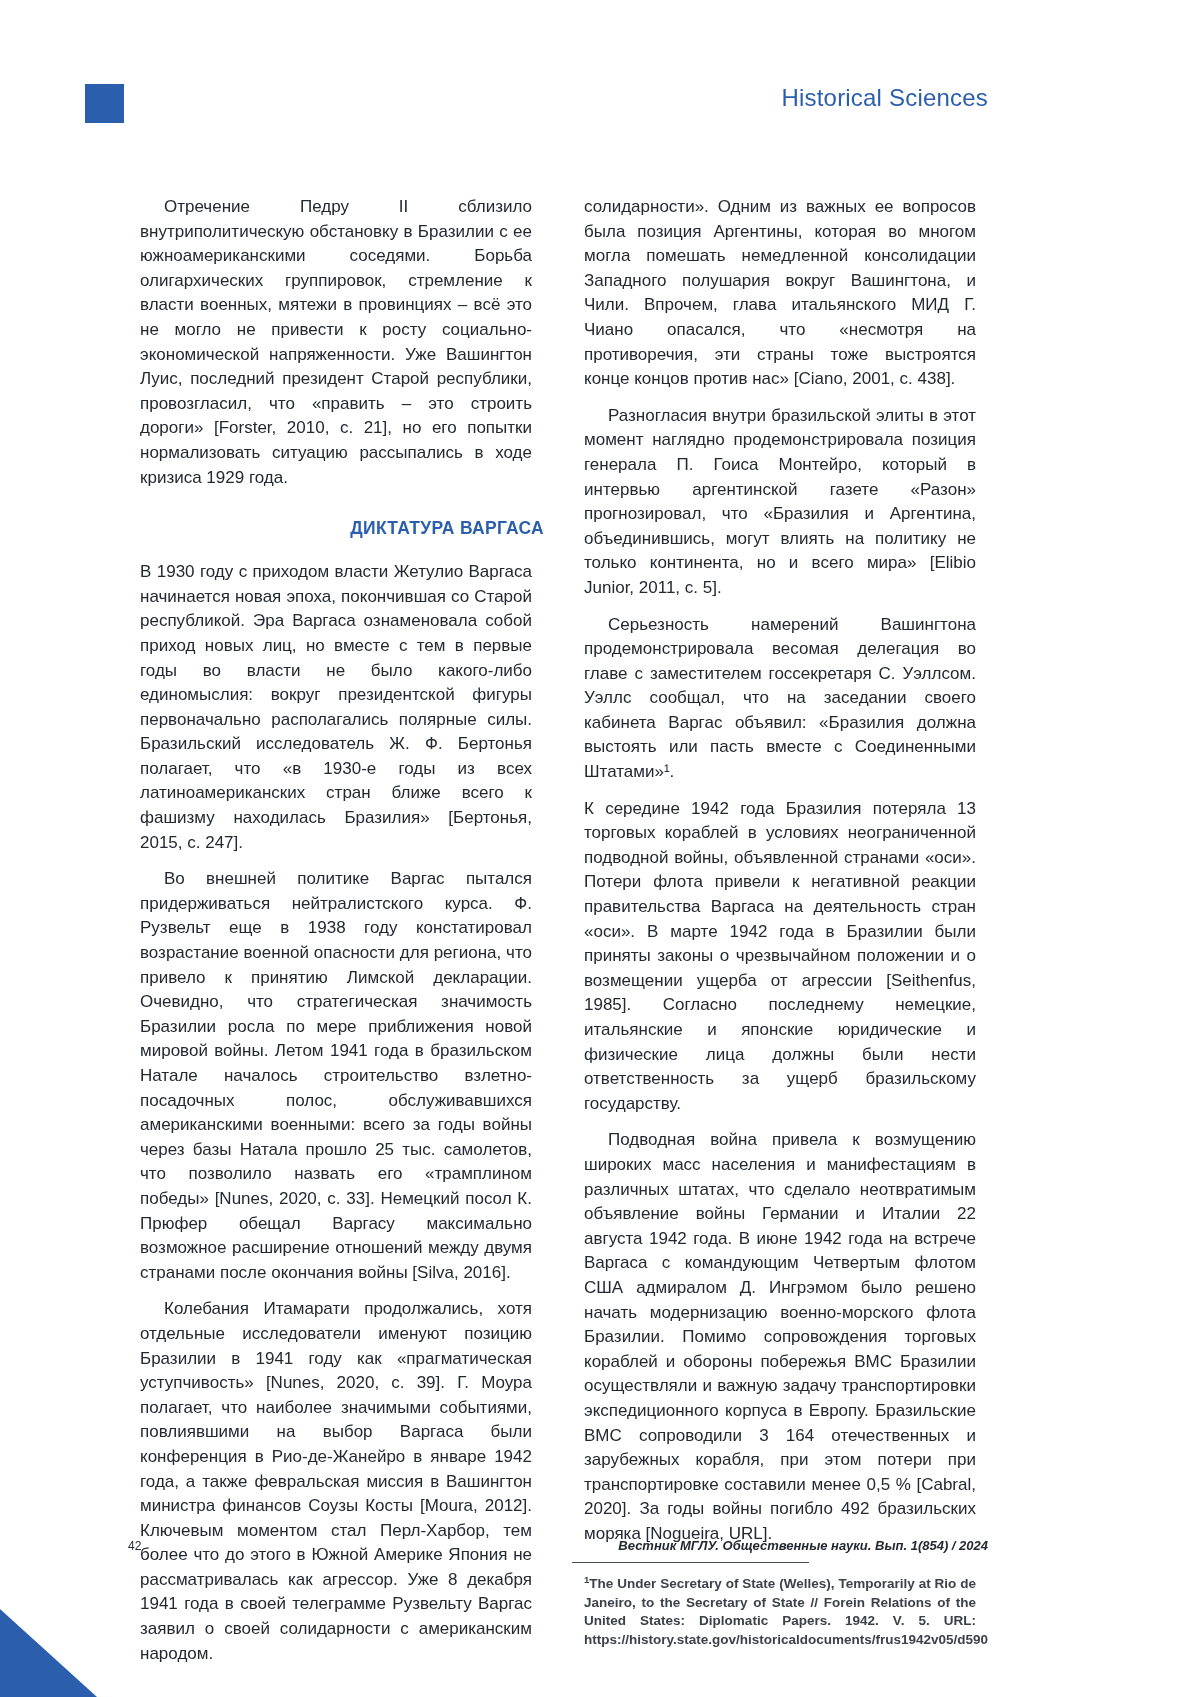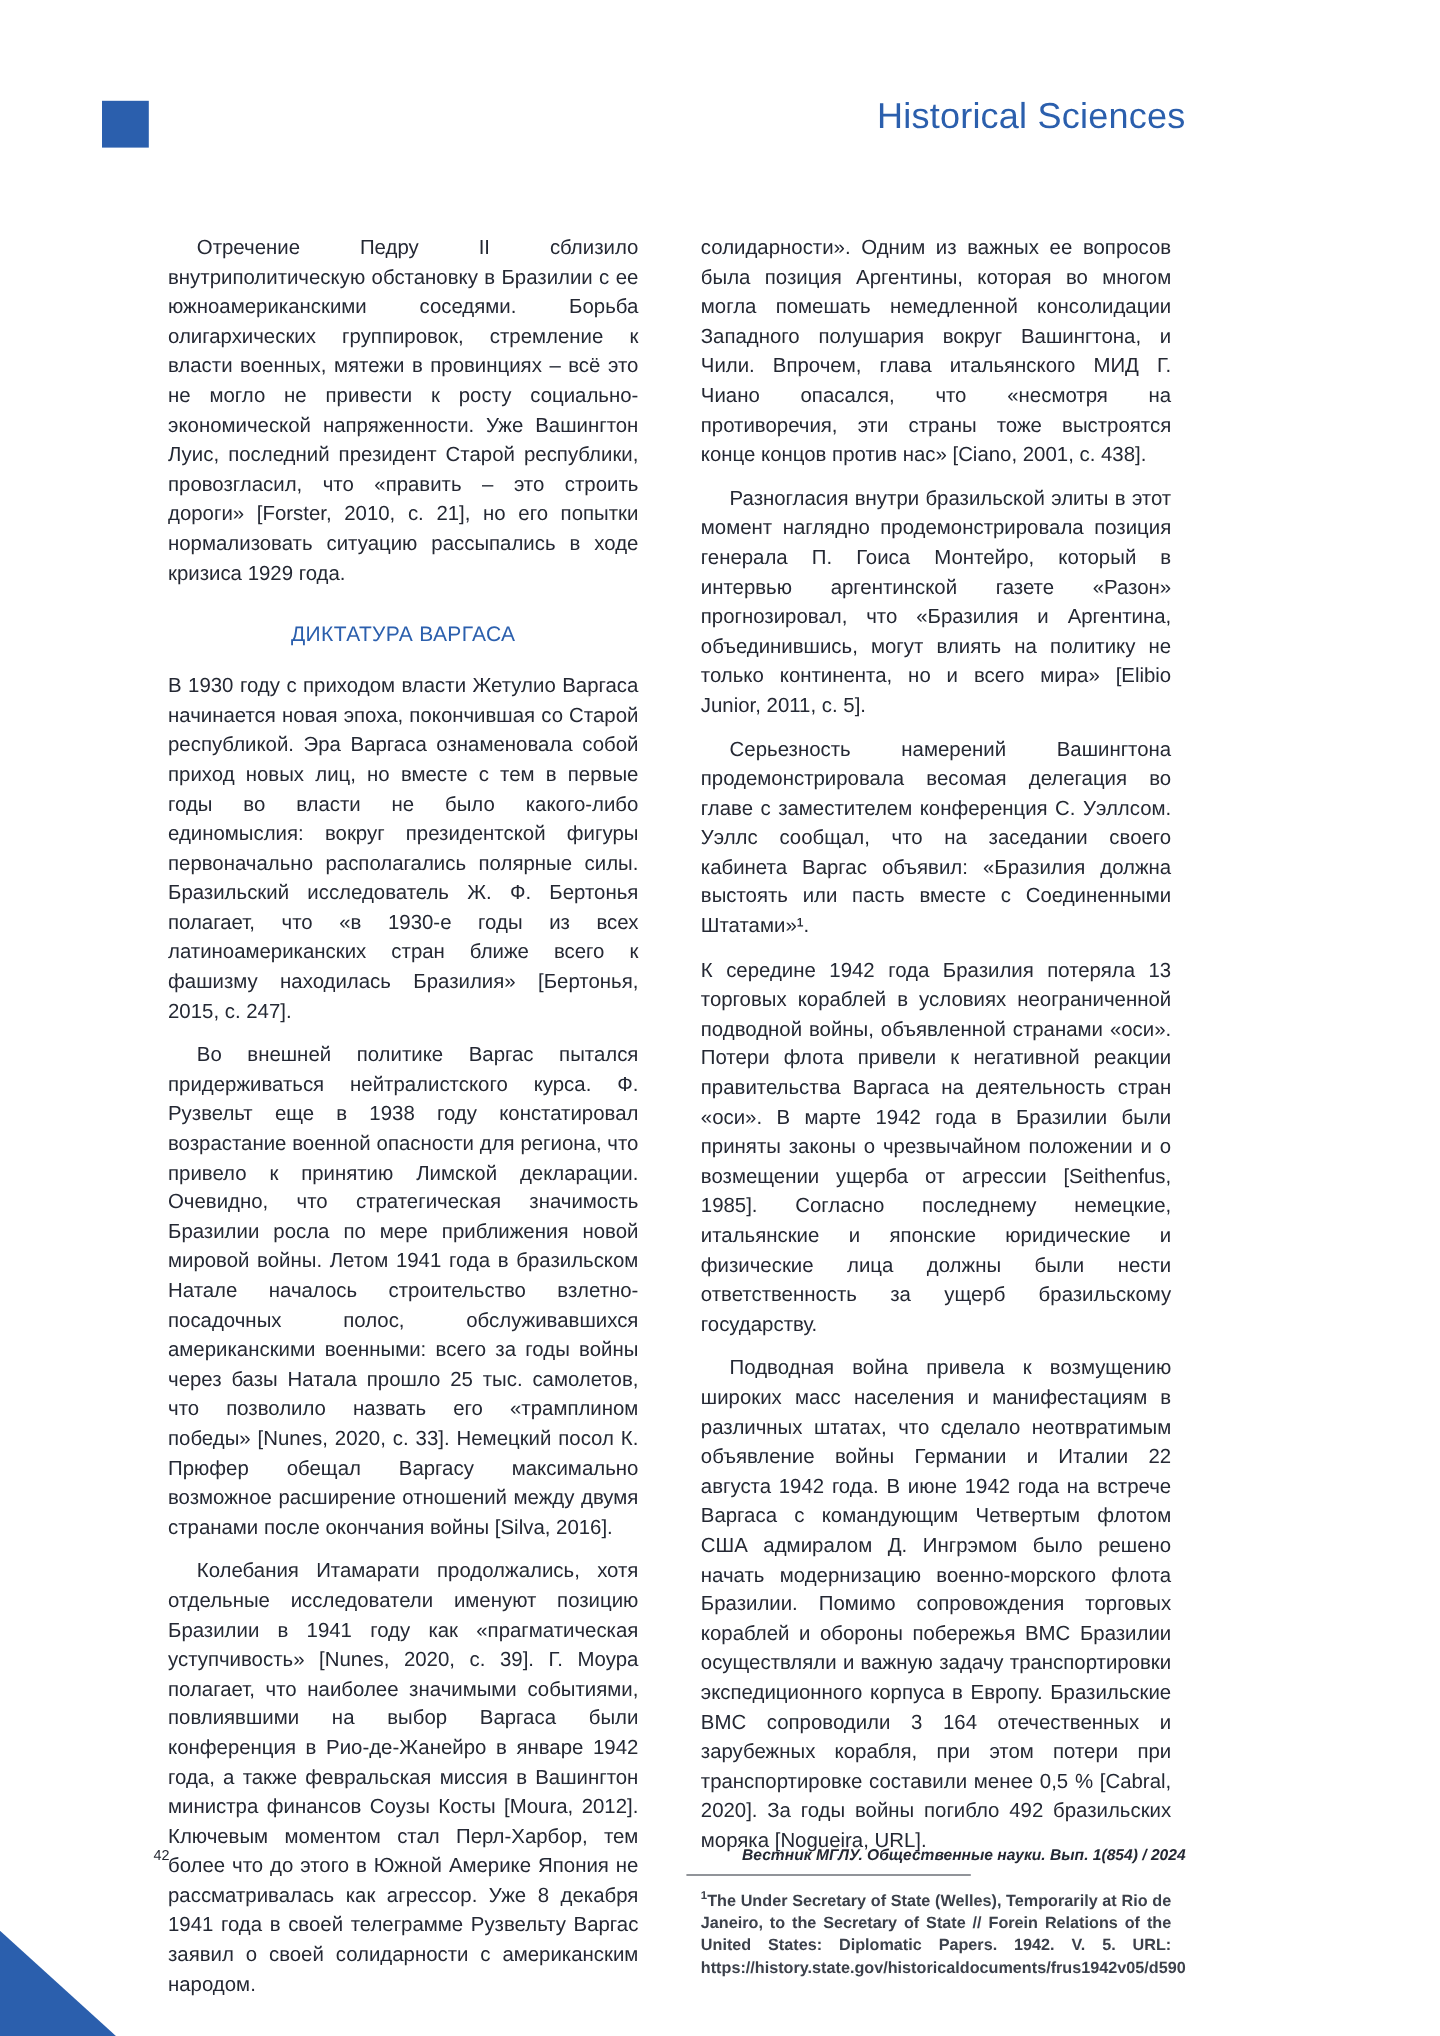--- a/index.html
+++ b/index.html
@@ -13,44 +13,44 @@
     color:var(--ink);
     overflow:hidden;
   }
   .logo-square {
     position:absolute; left:85px; top:84px;
     width:39px; height:39px;
     background:var(--accent);
   }
   .header-title {
     position:absolute; top:80px; right:212px;
-    font-size:30px; line-height:36px;
+    font-size:24px; line-height:36px;
     color:var(--accent);
     letter-spacing:0.2px;
     font-weight:400;
   }
   .content {
     position:absolute; left:128px; top:183px; width:860px;
     display:flex; gap:28px;
   }
   .col {
     width:416px;
     text-align:justify;
     font-size:17px; line-height:24.6px;
     hyphens:none;
   }
   .col p { margin:12px; text-indent:24px; }
   .col p.flush { text-indent:0; }
   h2.section-heading {
     color:var(--accent);
     font-size:17.5px; line-height:22px;
-    font-weight:400;
+    font-weight:700;
     letter-spacing:0.3px;
     margin:27px 0 21px 0;
-    text-align:center;
+    text-align:right;
   }
   .footnote { margin-top:16px;font-weight:bold; }
   .footnote-rule {
     width:237px; height:1px;
     background:#4a4f57;
     margin:0 0 9px 0;
   }
   .footnote-text {
     font-size:13.5px; line-height:18.5px;
     color:#3c414b;
@@ -89,21 +89,21 @@
       <p>Отречение Педру II сблизило внутриполитическую обстановку в Бразилии с ее южноамериканскими соседями. Борьба олигархических группировок, стремление к власти военных, мятежи в провинциях – всё это не могло не привести к росту социально-экономической напряженности. Уже Вашингтон Луис, последний президент Старой республики, провозгласил, что «править – это строить дороги» [Forster, 2010, с. 21], но его попытки нормализовать ситуацию рассыпались в ходе кризиса 1929 года.</p>
       <h2 class="section-heading">ДИКТАТУРА ВАРГАСА</h2>
       <p class="flush">В 1930 году с приходом власти Жетулио Варгаса начинается новая эпоха, покончившая со Старой республикой. Эра Варгаса ознаменовала собой приход новых лиц, но вместе с тем в первые годы во власти не было какого-либо единомыслия: вокруг президентской фигуры первоначально располагались полярные силы. Бразильский исследователь Ж. Ф. Бертонья полагает, что «в 1930-е годы из всех латиноамериканских стран ближе всего к фашизму находилась Бразилия» [Бертонья, 2015, с. 247].</p>
       <p>Во внешней политике Варгас пытался придерживаться нейтралистского курса. Ф. Рузвельт еще в 1938 году констатировал возрастание военной опасности для региона, что привело к принятию Лимской декларации. Очевидно, что стратегическая значимость Бразилии росла по мере приближения новой мировой войны. Летом 1941 года в бразильском Натале началось строительство взлетно-посадочных полос, обслуживавшихся американскими военными: всего за годы войны через базы Натала прошло 25 тыс. самолетов, что позволило назвать его «трамплином победы» [Nunes, 2020, с. 33]. Немецкий посол К. Прюфер обещал Варгасу максимально возможное расширение отношений между двумя странами после окончания войны [Silva, 2016].</p>
       <p>Колебания Итамарати продолжались, хотя отдельные исследователи именуют позицию Бразилии в 1941 году как «прагматическая уступчивость» [Nunes, 2020, с. 39]. Г. Моура полагает, что наиболее значимыми событиями, повлиявшими на выбор Варгаса были конференция в Рио-де-Жанейро в январе 1942 года, а также февральская миссия в Вашингтон министра финансов Соузы Косты [Moura, 2012]. Ключевым моментом стал Перл-Харбор, тем более что до этого в Южной Америке Япония не рассматривалась как агрессор. Уже 8 декабря 1941 года в своей телеграмме Рузвельту Варгас заявил о своей солидарности с американским народом.</p>
     </div>
 
     <div class="col">
       <p class="flush">солидарности». Одним из важных ее вопросов была позиция Аргентины, которая во многом могла помешать немедленной консолидации Западного полушария вокруг Вашингтона, и Чили. Впрочем, глава итальянского МИД Г. Чиано опасался, что «несмотря на противоречия, эти страны тоже выстроятся конце концов против нас» [Ciano, 2001, с. 438].</p>
       <p>Разногласия внутри бразильской элиты в этот момент наглядно продемонстрировала позиция генерала П. Гоиса Монтейро, который в интервью аргентинской газете «Разон» прогнозировал, что «Бразилия и Аргентина, объединившись, могут влиять на политику не только континента, но и всего мира» [Elibio Junior, 2011, с. 5].</p>
-      <p>Серьезность намерений Вашингтона продемонстрировала весомая делегация во главе с заместителем конференция С. Уэллсом. Уэллс сообщал, что на заседании своего кабинета Варгас объявил: «Бразилия должна выстоять или пасть вместе с Соединенными Штатами»¹.</p>
+      <p>Серьезность намерений Вашингтона продемонстрировала весомая делегация во главе с заместителем госсекретаря С. Уэллсом. Уэллс сообщал, что на заседании своего кабинета Варгас объявил: «Бразилия должна выстоять или пасть вместе с Соединенными Штатами»¹.</p>
       <p class="flush">К середине 1942 года Бразилия потеряла 13 торговых кораблей в условиях неограниченной подводной войны, объявленной странами «оси».  Потери флота привели к негативной реакции правительства Варгаса на деятельность стран «оси». В марте 1942 года в Бразилии были приняты законы о чрезвычайном положении и о возмещении ущерба от агрессии [Seithenfus, 1985]. Согласно последнему немецкие, итальянские и японские юридические и физические лица должны были нести ответственность за ущерб бразильскому государству.</p>
       <p>Подводная война привела к возмущению широких масс населения и манифестациям в различных штатах, что сделало неотвратимым объявление войны Германии и Италии 22 августа 1942 года. В июне 1942 года на встрече Варгаса с командующим Четвертым флотом США адмиралом Д. Ингрэмом было решено начать модернизацию военно-морского флота Бразилии. Помимо сопровождения торговых кораблей и обороны побережья ВМС Бразилии осуществляли и важную задачу транспортировки экспедиционного корпуса в Европу. Бразильские ВМС сопроводили 3 164 отечественных и зарубежных корабля, при этом потери при транспортировке составили менее 0,5 % [Cabral, 2020]. За годы войны погибло 492 бразильских моряка [Nogueira, URL].</p>
 
       <div class="footnote">
         <div class="footnote-rule"></div>
         <p class="footnote-text flush"><sup>1</sup><span>The Under Secretary of State (Welles), Temporarily at Rio de Janeiro, to the Secretary of State // Forein Relations of the United States: Diplomatic Papers. 1942. V. 5. URL: https://history.state.gov/historicaldocuments/frus1942v05/d590</span></p>
       </div>
     </div>
 
   </div>

